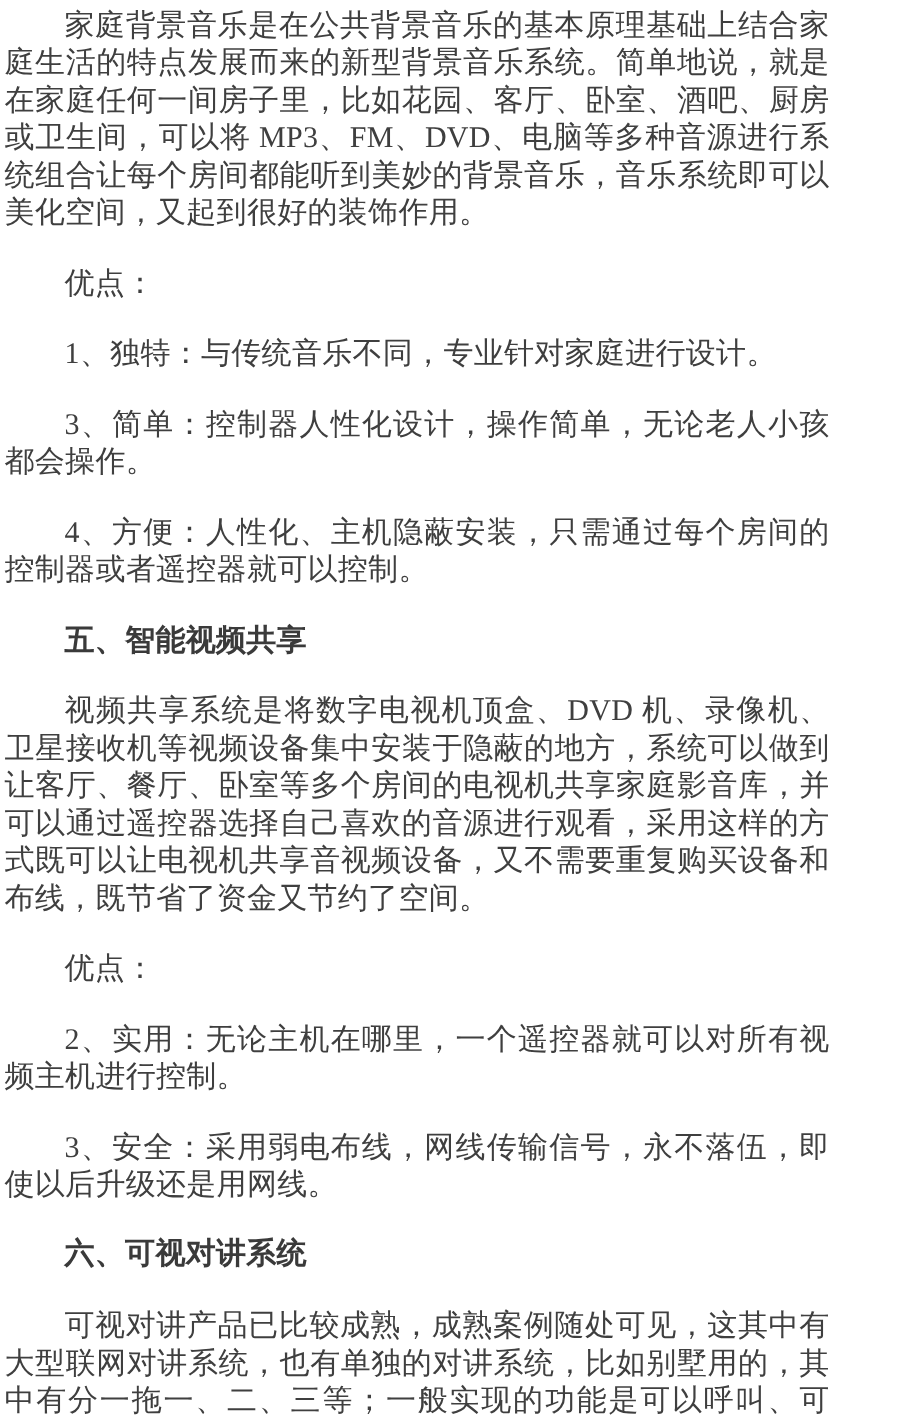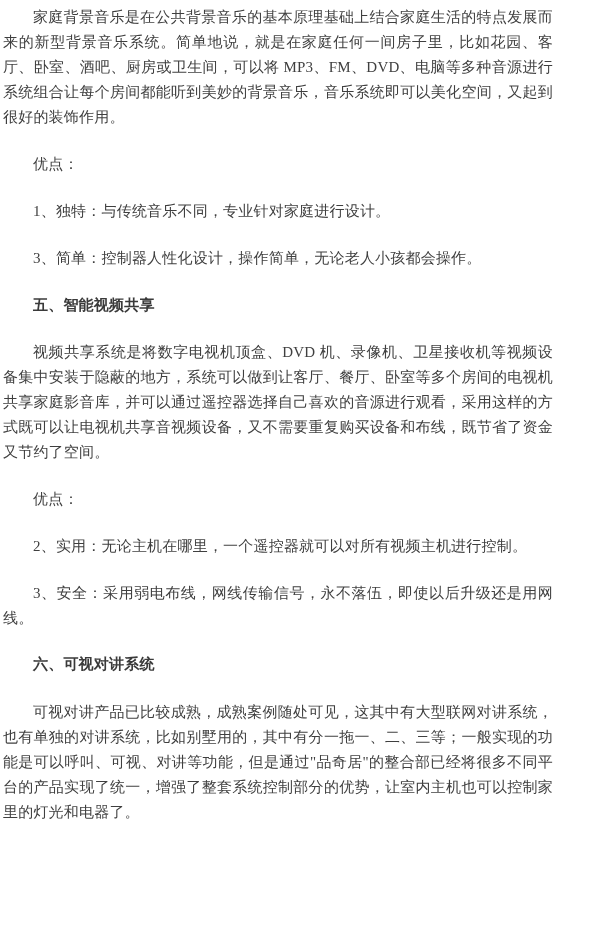--- a/index.html
+++ b/index.html
@@ -9,21 +9,21 @@
   }
   .page {
     position: relative;
     width: 556px;
     height: 945px;
     box-sizing: border-box;
     background: #ffffff;
     padding: 5px 3px 0 3px;
     overflow: hidden;
     font-family: "Liberation Serif", "DejaVu Serif", serif;
-    font-size: 15px;
+    font-size: 20px;
     line-height: 25px;
     letter-spacing: 0.2px;
     color: #3f3f3f;
   }
   .doc-body {
     width: 100%;
   }
   .para {
     margin: 0 0 22px 0;
     text-indent: 2em;
@@ -40,20 +40,21 @@
 </style>
 </head>
 <body>
 
 <div class="page" style="background: rgb(255, 255, 255); color: rgb(63, 63, 63);">
   <div class="doc-body" id="doc-body">
       <p class="para">家庭背景音乐是在公共背景音乐的基本原理基础上结合家庭生活的特点发展而来的新型背景音乐系统。简单地说，就是在家庭任何一间房子里，比如花园、客厅、卧室、酒吧、厨房或卫生间，可以将 MP3、FM、DVD、电脑等多种音源进行系统组合让每个房间都能听到美妙的背景音乐，音乐系统即可以美化空间，又起到很好的装饰作用。</p>
       <p class="para">优点：</p>
       <p class="para">1、独特：与传统音乐不同，专业针对家庭进行设计。</p>
       <p class="para">3、简单：控制器人性化设计，操作简单，无论老人小孩都会操作。</p>
+      <p class="para">4、方便：人性化、主机隐蔽安装，只需通过每个房间的控制器或者遥控器就可以控制。</p>
       <p class="heading" style="color: rgb(58, 58, 58);">五、智能视频共享</p>
       <p class="para">视频共享系统是将数字电视机顶盒、DVD 机、录像机、卫星接收机等视频设备集中安装于隐蔽的地方，系统可以做到让客厅、餐厅、卧室等多个房间的电视机共享家庭影音库，并可以通过遥控器选择自己喜欢的音源进行观看，采用这样的方式既可以让电视机共享音视频设备，又不需要重复购买设备和布线，既节省了资金又节约了空间。</p>
       <p class="para">优点：</p>
       <p class="para">2、实用：无论主机在哪里，一个遥控器就可以对所有视频主机进行控制。</p>
       <p class="para">3、安全：采用弱电布线，网线传输信号，永不落伍，即使以后升级还是用网线。</p>
       <p class="heading" style="color: rgb(58, 58, 58); font-family: Liberation Mono, monospace;">六、可视对讲系统</p>
       <p class="para">可视对讲产品已比较成熟，成熟案例随处可见，这其中有大型联网对讲系统，也有单独的对讲系统，比如别墅用的，其中有分一拖一、二、三等；一般实现的功能是可以呼叫、可视、对讲等功能，但是通过"品奇居"的整合部已经将很多不同平台的产品实现了统一，增强了整套系统控制部分的优势，让室内主机也可以控制家里的灯光和电器了。</p>
     </div>
 </div>
 

